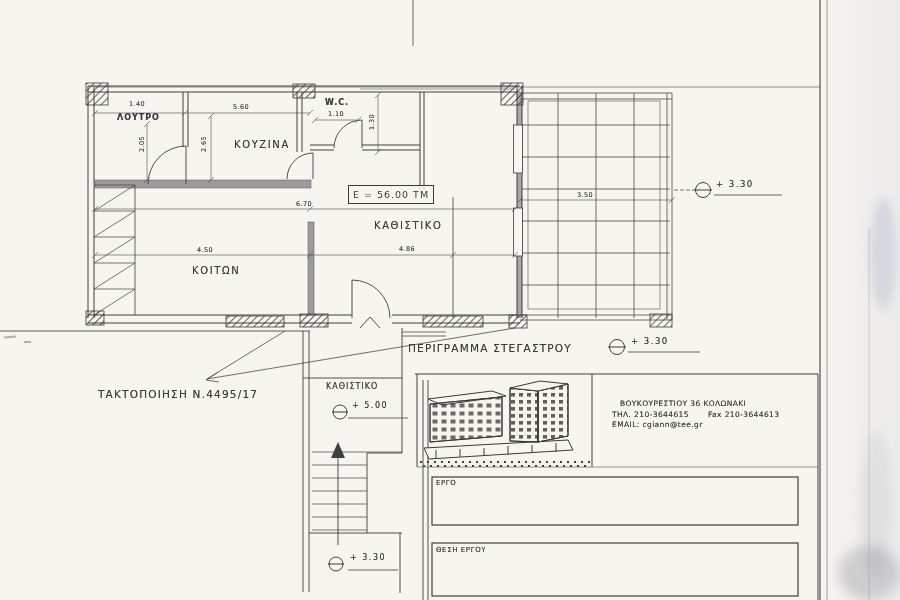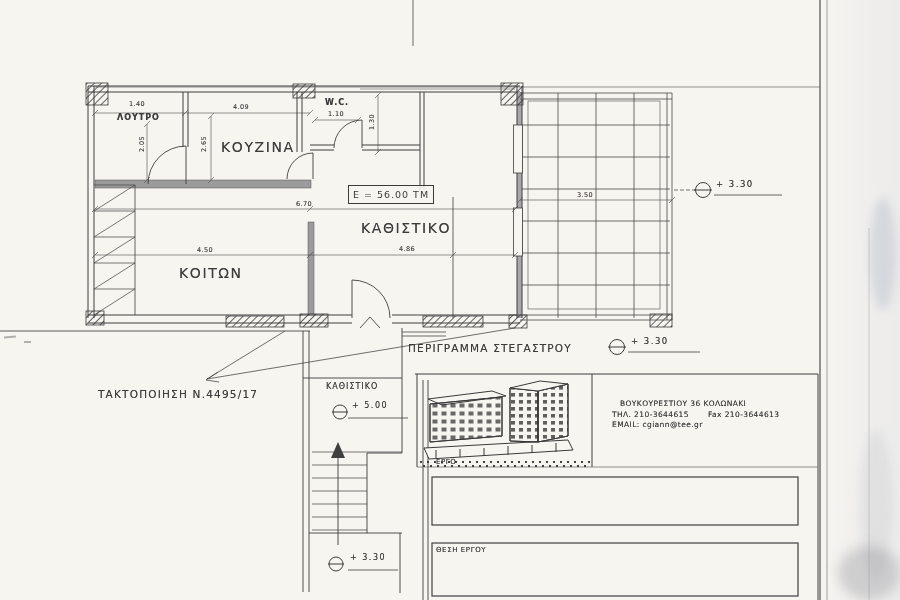--- a/index.html
+++ b/index.html
@@ -1,21 +1,21 @@
 <!DOCTYPE html>
 <html><head>
 <meta charset="utf-8">
 <style>
   html,body{margin:0;padding:0;background:#e8e6e2;}
   #sheet{position:relative;width:900px;height:600px;margin:0 auto;overflow:hidden;
          background:linear-gradient(to right,#f7f5f0 0%,#f7f5f0 91%,#f1f0ee 95%,#ecebeb 100%);
          font-family:"DejaVu Sans",sans-serif;color:#3b3b3b;}
   #plan-svg{position:absolute;left:0;top:0;}
   .lbl{position:absolute;white-space:nowrap;color:#3b3b3b;text-shadow:0 0 .4px rgba(59,59,59,.6);}
-  .room{font-size:14px;letter-spacing:1.6px;}
+  .room{font-size:10px;letter-spacing:1.6px;margin-left:13px;}
   .room-sm{font-size:8px;letter-spacing:1px;text-align:center;}
   .dim{font-size:6.5px;letter-spacing:.4px;color:#4a4a4a;}
   .rot{transform:rotate(-90deg);transform-origin:left top;}
   .elev{font-size:8.5px;letter-spacing:1.5px;}
   .ann{font-size:10.5px;letter-spacing:1.2px;}
   .areabox{position:absolute;left:348px;top:185px;width:84px;height:17px;border:1.4px solid #3b3b3b;
            display:flex;align-items:center;justify-content:center;font-size:9.5px;letter-spacing:1px;background:rgba(247,245,240,.85);}
   .tb-firm{font-size:10px;letter-spacing:.6px;font-weight:bold;}
   .tb-sub{font-size:7.5px;letter-spacing:.4px;}
   .tb-tag{font-size:7px;letter-spacing:.6px;}
@@ -246,21 +246,21 @@
       <path d="M 88,10 L 116,13 L 116,64 L 88,63 Z" fill="url(#winB)"></path>
       <path d="M 88,10 L 116,13 L 116,64 L 88,63 Z"></path>
       <path d="M 116,13 L 146,6 L 146,58 L 116,64 Z" fill="url(#winB)"></path>
       <path d="M 116,13 L 146,6 L 146,58 L 116,64 Z"></path>
       <path d="M 88,10 L 118,3 L 146,6 L 116,13 Z" fill="#f7f5f0"></path>
     </g>
   </svg>
 
   <div class="lbl room-sm" style="left:117px;top:113px;font-weight:bold;">ΛΟΥΤΡΟ</div>
   <div class="lbl dim" style="left:129px;top:100px;">1.40</div>
-  <div class="lbl dim" style="left:233px;top:103px;">4.09</div>
+  <div class="lbl dim" style="left:233px;top:103px;">5.60</div>
   <div class="lbl dim rot" style="left:138px;top:152px;">2.05</div>
   <div class="lbl dim rot" style="left:200px;top:152px;">2.65</div>
   <div class="lbl room" style="left:221px;top:139px;">ΚΟΥΖΙΝΑ</div>
   <div class="lbl room-sm" style="left:325px;top:98px;font-weight:bold;">W.C.</div>
   <div class="lbl dim" style="left:328px;top:110px;">1.10</div>
   <div class="lbl dim rot" style="left:368px;top:130px;">1.30</div>
   <div class="areabox">Ε = 56.00 ΤΜ</div>
   <div class="lbl room" style="left:361px;top:220px;">ΚΑΘΙΣΤΙΚΟ</div>
   <div class="lbl dim" style="left:296px;top:200px;">6.70</div>
   <div class="lbl dim" style="left:577px;top:191px;background:rgba(247,245,240,.8);">3.50</div>
@@ -273,21 +273,21 @@
   <div class="lbl elev" style="left:631px;top:336px;">+  3.30</div>
   <div class="lbl ann" style="left:98px;top:388px;">ΤΑΚΤΟΠΟΙΗΣΗ Ν.4495/17</div>
   <div class="lbl room-sm" style="left:326px;top:382px;">ΚΑΘΙΣΤΙΚΟ</div>
   <div class="lbl elev" style="left:352px;top:401px;font-size:8px;">+  5.00</div>
   <div class="lbl elev" style="left:350px;top:553px;font-size:8px;">+  3.30</div>
 
   <div class="lbl tb-sub" style="left:620px;top:399px;">ΒΟΥΚΟΥΡΕΣΤΙΟΥ 36  ΚΟΛΩΝΑΚΙ</div>
   <div class="lbl tb-sub" style="left:612px;top:410px;">ΤΗΛ.  210-3644615</div>
   <div class="lbl tb-sub" style="left:708px;top:410px;">Fax 210-3644613</div>
   <div class="lbl tb-sub" style="left:612px;top:420px;">EMAIL: cgiann@tee.gr</div>
-  <div class="lbl tb-tag" style="left:436px;top:458px;">ΕΡΓΟ</div>
+  <div class="lbl tb-tag" style="left:436px;top:479px;">ΕΡΓΟ</div>
   <div class="lbl tb-tag" style="left:436px;top:546px;">ΘΕΣΗ ΕΡΓΟΥ</div>
 
 
   <div class="smudge s1"></div>
   <div class="smudge s2"></div>
   <div class="smudge s3"></div>
   <div class="speck" style="left:4px;top:336px;width:12px;height:2px;transform:rotate(-4deg);"></div>
   <div class="speck" style="left:24px;top:341px;width:7px;height:2px;"></div>
 
 </div>

